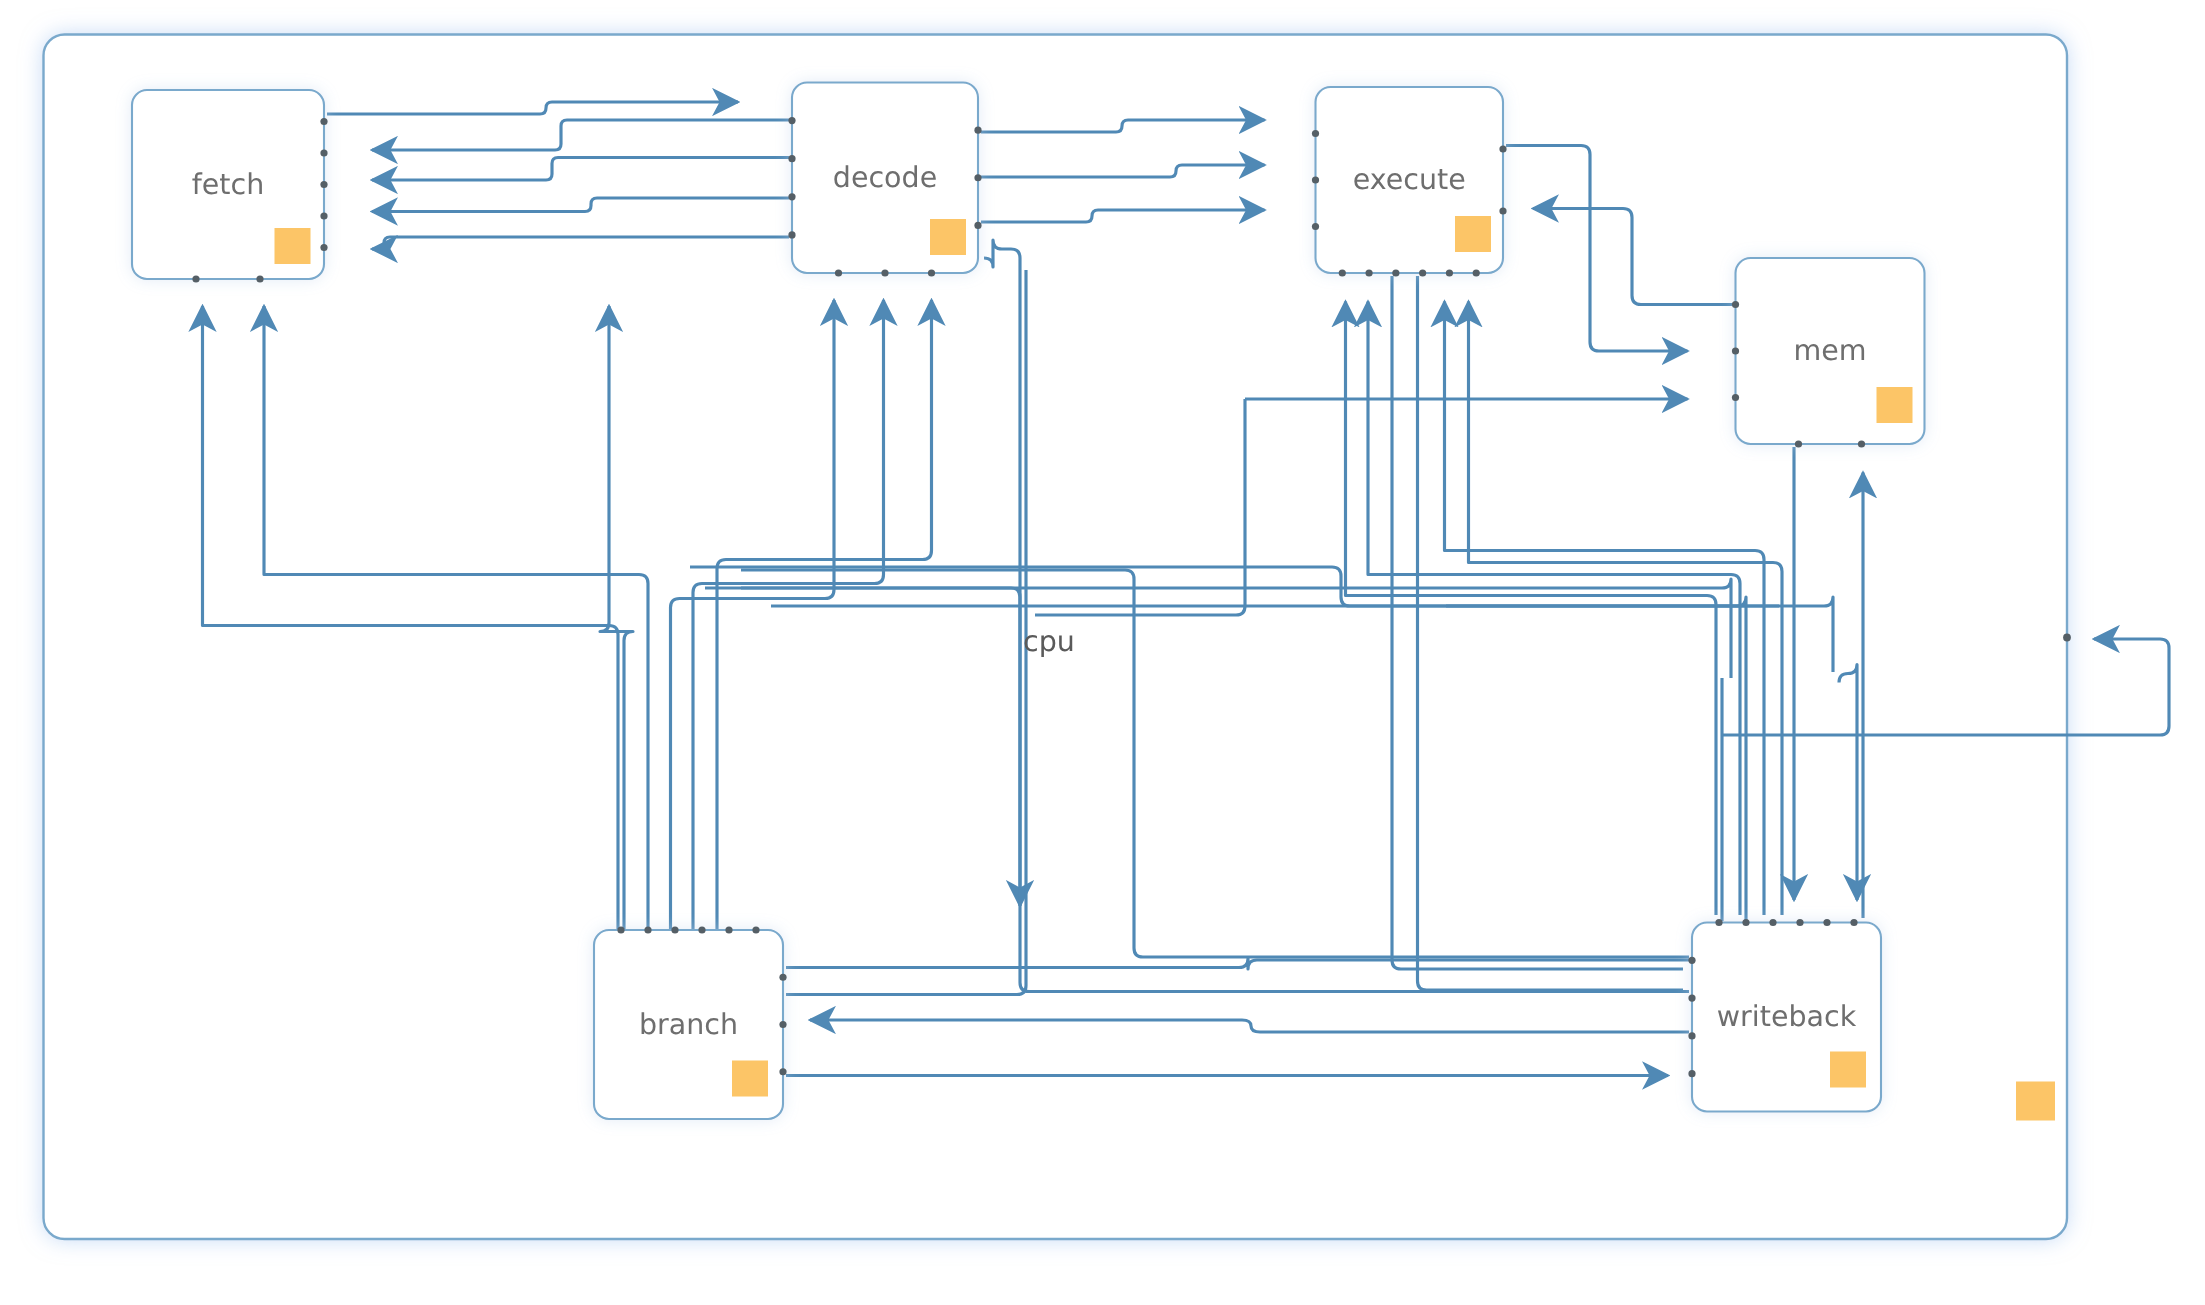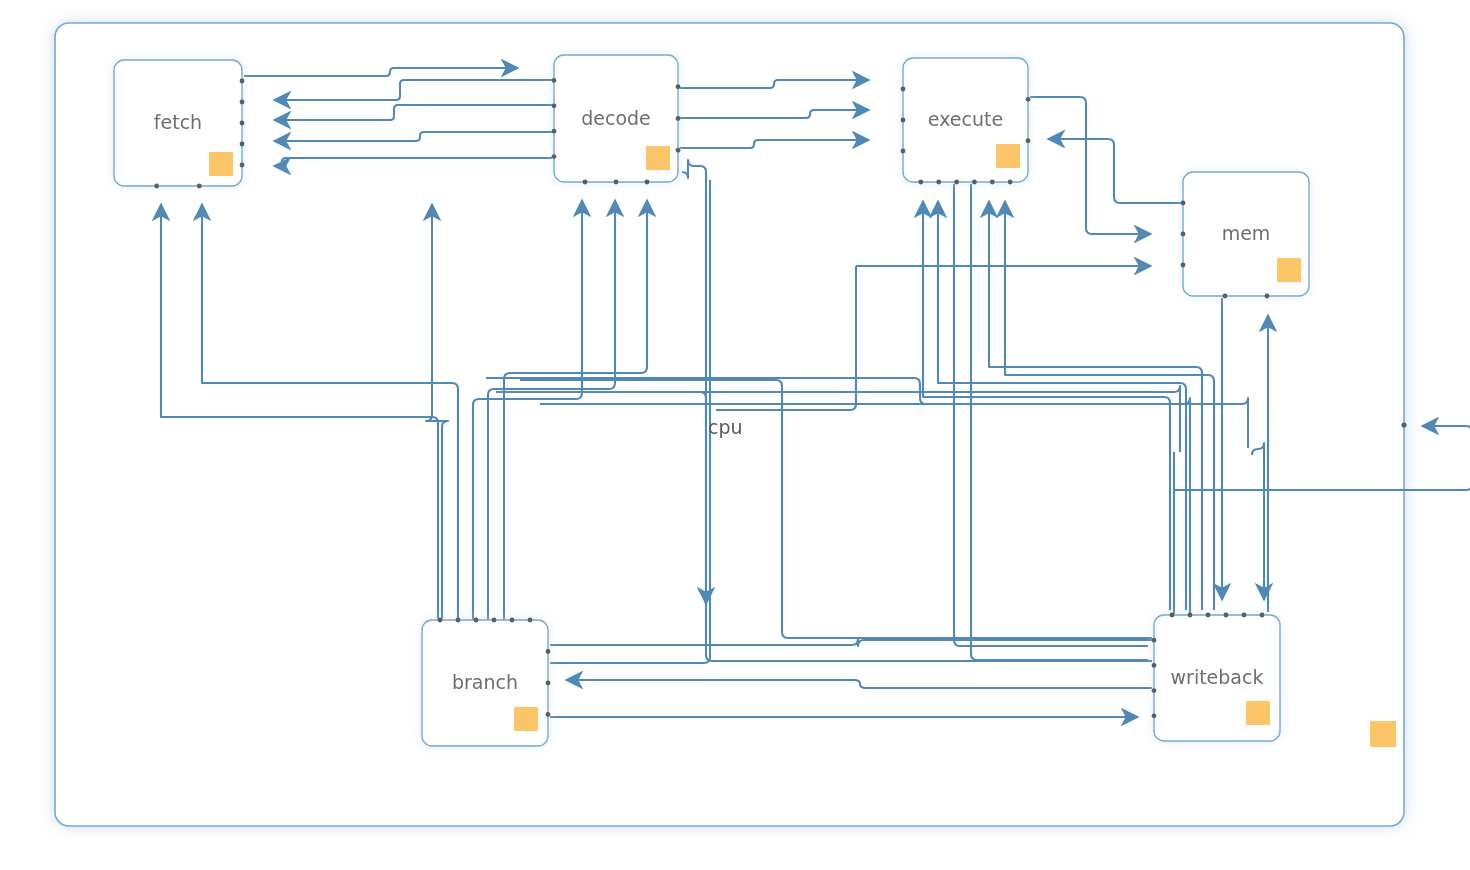--- a/index.html
+++ b/index.html
@@ -1,18 +1,18 @@
 <!DOCTYPE html>
 <html><head>
 <meta charset="utf-8">
 <style>
   html,body{margin:0;padding:0;background:#ffffff;}
   body{width:1470px;height:870px;overflow:hidden;
        font-family:"DejaVu Sans","Liberation Sans",sans-serif;}
-  #stage{position:relative;width:1419px;height:870px;margin-left:26px;}
+  #stage{position:relative;width:1419px;height:870px;}
   svg.layer{position:absolute;left:0;top:0;width:1470px;height:870px;}
   .blk-label{font-size:19px;fill:#6e6e6e;font-family:"DejaVu Sans","Liberation Sans",sans-serif;}
   .cnt-label{font-size:19px;fill:#5a5a5a;font-family:"DejaVu Sans","Liberation Sans",sans-serif;}
   .wire{fill:none;stroke:#5089b5;stroke-width:2.1;stroke-linejoin:round;stroke-linecap:butt;}
   .port{fill:#555f66;}
 </style>
 </head>
 <body>
 
 <div id="stage">

